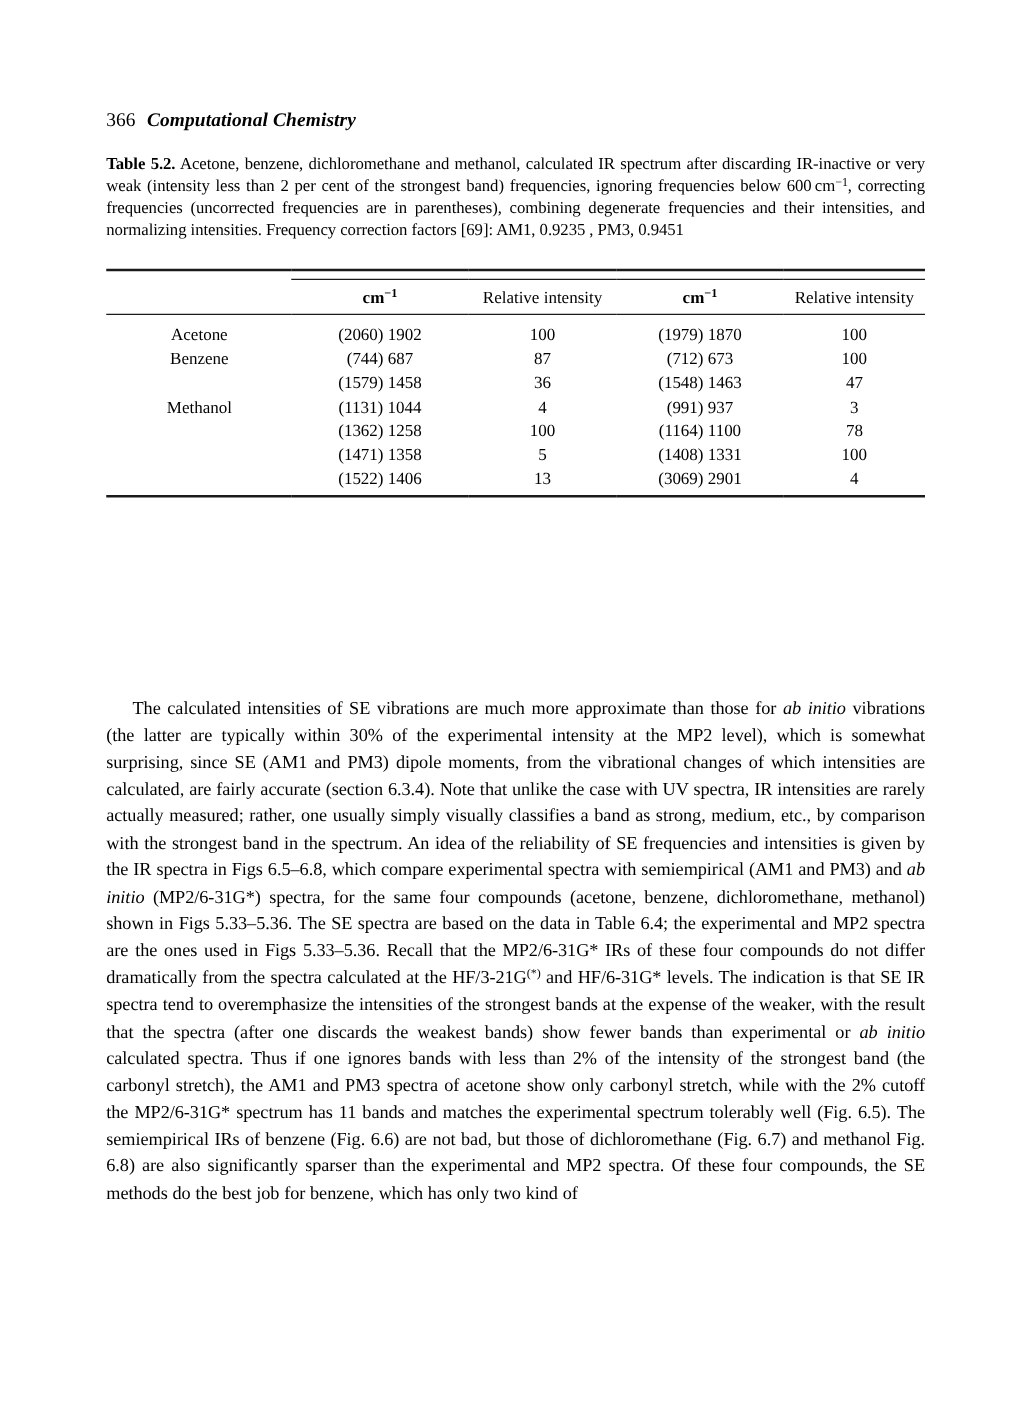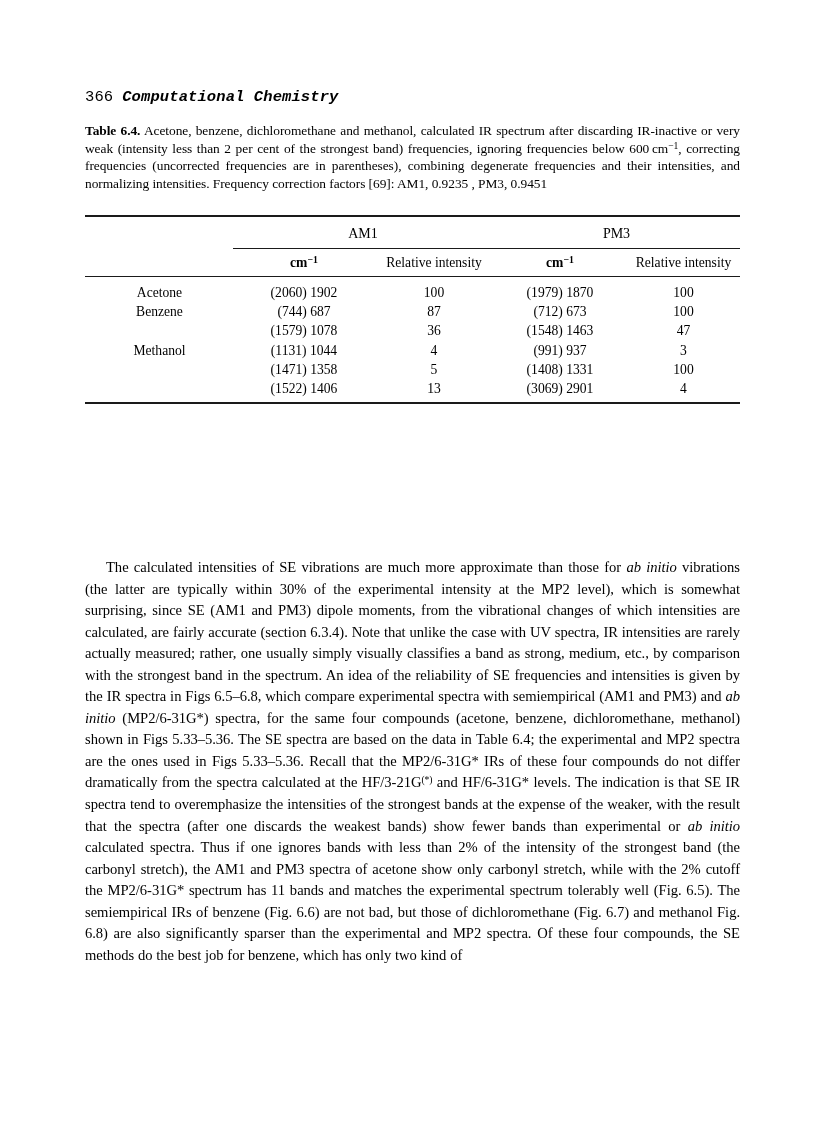--- a/index.html
+++ b/index.html
@@ -23,21 +23,20 @@
   }
 
   
   .running-head {
     position: absolute;
     left: 85px;
     top: 88px;
     font-size: 15.5px;
     letter-spacing: 0.1px;
     white-space: nowrap;
-    font-family: Liberation Mono, monospace;
   }
   .running-head .folio {
     font-style: normal;
   }
   .running-head .book-title {
     font-style: italic;
     font-weight: bold;
     margin-left: 9px;
   }
 
@@ -184,44 +183,39 @@
 </head>
 <body>
 
 <div class="page">
 
   <div class="running-head">
     <span class="folio">366</span><span class="book-title">Computational Chemistry</span>
   </div>
 
   <div class="table-caption">
-    <span class="caption-label">Table 6.4.</span>
+    <span class="caption-label">Table 5.2.</span>
     <span>Acetone, benzene, dichloromethane and methanol, calculated IR spectrum after discarding IR-inactive or very weak (intensity less than 2 per cent of the strongest band) frequencies, ignoring frequencies below 600 cm</span><sup class="sup-neg1">−1</sup><span>, correcting frequencies (uncorrected frequencies are in parentheses), combining degenerate frequencies and their intensities, and normalizing intensities. Frequency correction factors [69]: AM1, 0.9235 , PM3, 0.9451</span>
   </div>
 
   <div class="table-block">
     <table class="data-table">
       <colgroup>
         <col class="col-compound">
         <col class="col-freq-am1">
         <col class="col-int-am1">
         <col class="col-freq-pm3">
         <col class="col-int-pm3">
       </colgroup>
       <tbody>
 
         <tr class="rule-top">
           <td colspan="5"></td>
         </tr>
 
-        <tr>
-          <td></td>
-          <td class="grouphead" colspan="2">AM1</td>
-          <td class="grouphead" colspan="2">PM3</td>
-        </tr>
 
         <tr>
           <td></td>
           <td class="group-rule-cell" colspan="2"></td>
           <td class="group-rule-cell" colspan="2"></td>
         </tr>
 
         <tr>
           <td class="colhead"></td>
           <td class="colhead unit"><span>cm</span><sup class="sup-neg1">−1</sup></td>
@@ -243,34 +237,41 @@
           </tr>
           <tr>
             <td class="compound-cell">Benzene</td>
             <td class="freq-cell">(744) 687</td>
             <td class="int-cell">87</td>
             <td class="freq-cell">(712) 673</td>
             <td class="int-cell">100</td>
           </tr>
           <tr>
             <td class="compound-cell"></td>
-            <td class="freq-cell">(1579) 1078</td>
+            <td class="freq-cell">(1579) 1458</td>
             <td class="int-cell">36</td>
             <td class="freq-cell">(1548) 1463</td>
             <td class="int-cell">47</td>
           </tr>
           <tr>
             <td class="compound-cell">Methanol</td>
             <td class="freq-cell">(1131) 1044</td>
             <td class="int-cell">4</td>
             <td class="freq-cell">(991) 937</td>
             <td class="int-cell">3</td>
           </tr>
           <tr>
             <td class="compound-cell"></td>
+            <td class="freq-cell">(1362) 1258</td>
+            <td class="int-cell">100</td>
+            <td class="freq-cell">(1164) 1100</td>
+            <td class="int-cell">78</td>
+          </tr>
+          <tr>
+            <td class="compound-cell"></td>
             <td class="freq-cell">(1471) 1358</td>
             <td class="int-cell">5</td>
             <td class="freq-cell">(1408) 1331</td>
             <td class="int-cell">100</td>
           </tr>
           <tr class="last-body-row">
             <td class="compound-cell"></td>
             <td class="freq-cell">(1522) 1406</td>
             <td class="int-cell">13</td>
             <td class="freq-cell">(3069) 2901</td>

